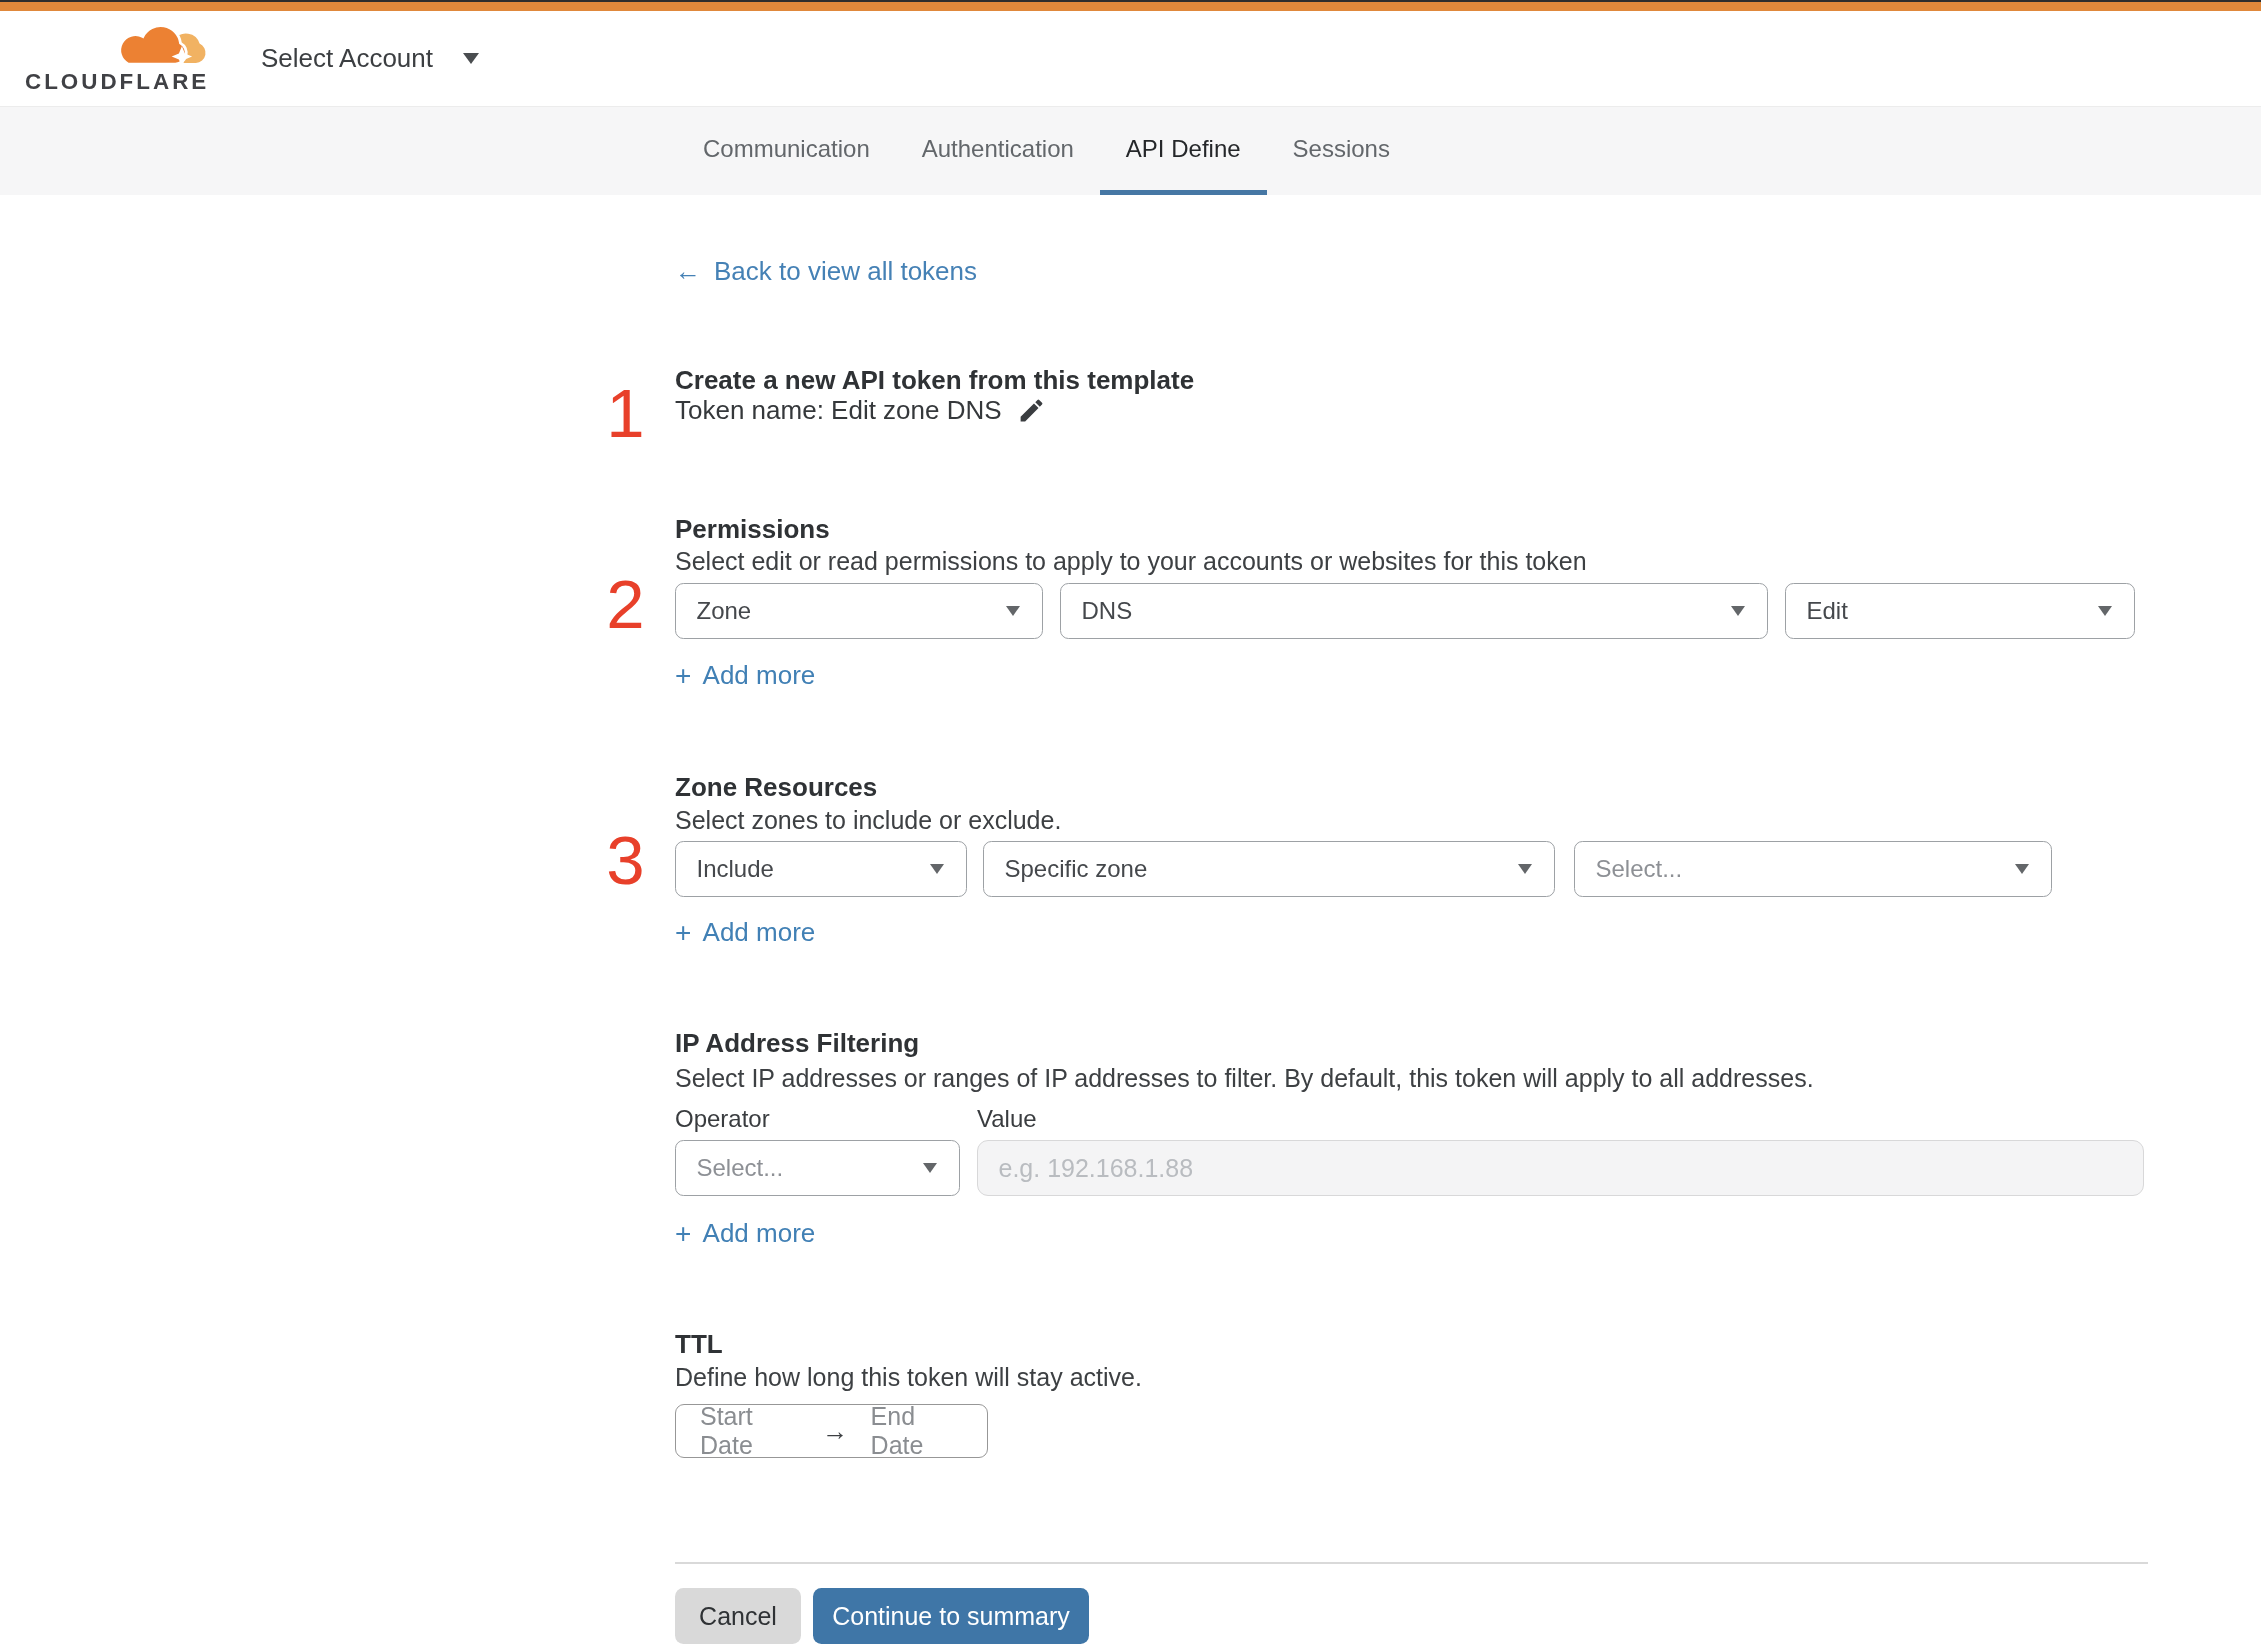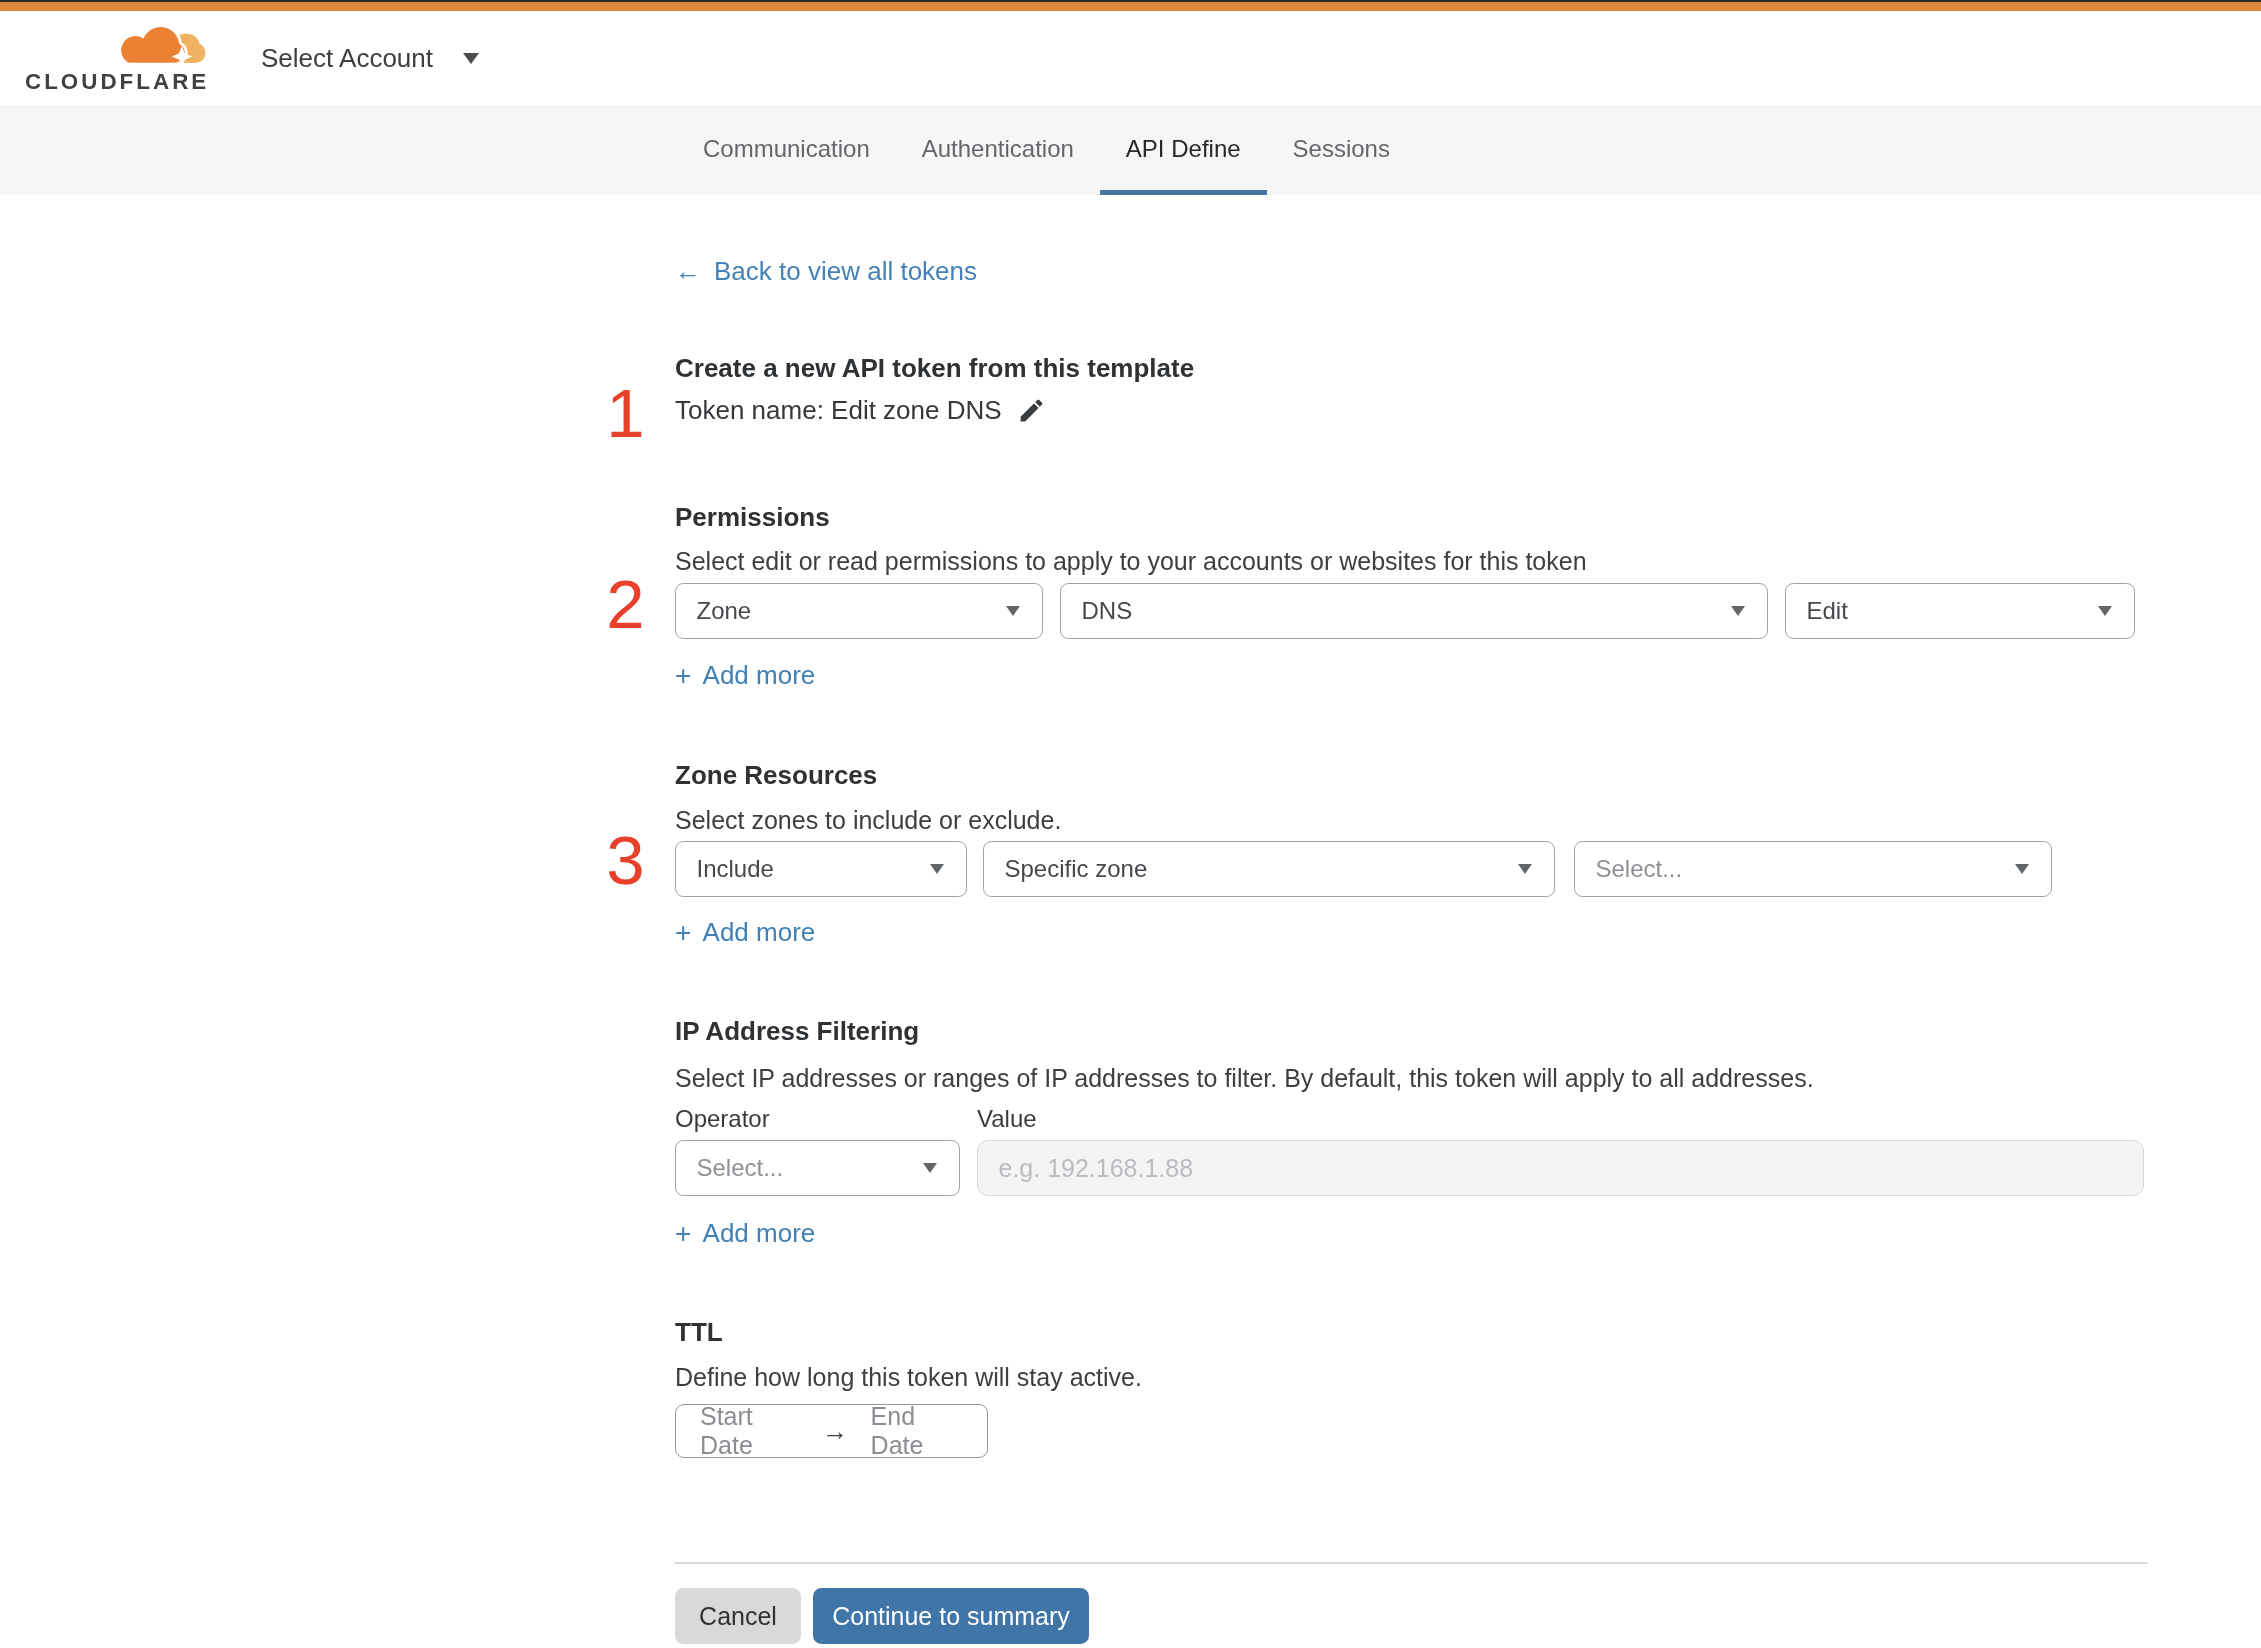--- a/index.html
+++ b/index.html
@@ -26,21 +26,21 @@
   .tab { display:flex; align-items:center; padding:0 26px; font-size:24px;
          color:#63676b; cursor:pointer; border-bottom:5.6px solid transparent; }
   .tab.active { color:#25272a; border-bottom-color:#4677a4; }
 
   
   .content { position:absolute; left:675px; top:196px; width:1473px; height:1452px; }
   .abs { position:absolute; }
 
   .back-link { display:flex; gap:13px; align-items:center; font-size:26px;
                color:#4581b5; cursor:pointer; text-decoration:none; }
-  .h1   { font-size:26px; font-weight:bold; color:#2f3235; }
+  .h1   { font-size:26px; font-weight:bold; color:#2f3235;margin-top:12px; }
   .desc { font-size:25px; color:#3d4043; }
   .token-row { display:flex; align-items:center; gap:15px; font-size:26px; color:#35383b; }
   .step { position:absolute; left:-82px; width:65px; text-align:center;
           font-size:69px; line-height:69px; color:#e8402a; }
 
   .field-label { font-size:24px; color:#393c3f; }
 
   .dd { position:absolute; height:56px; background:#fff; border:1.9px solid #9da1a5;
         border-radius:8.4px; display:flex; align-items:center;
         padding:0 52px 0 20.5px; font-size:24px; color:#45484c; cursor:pointer; }

